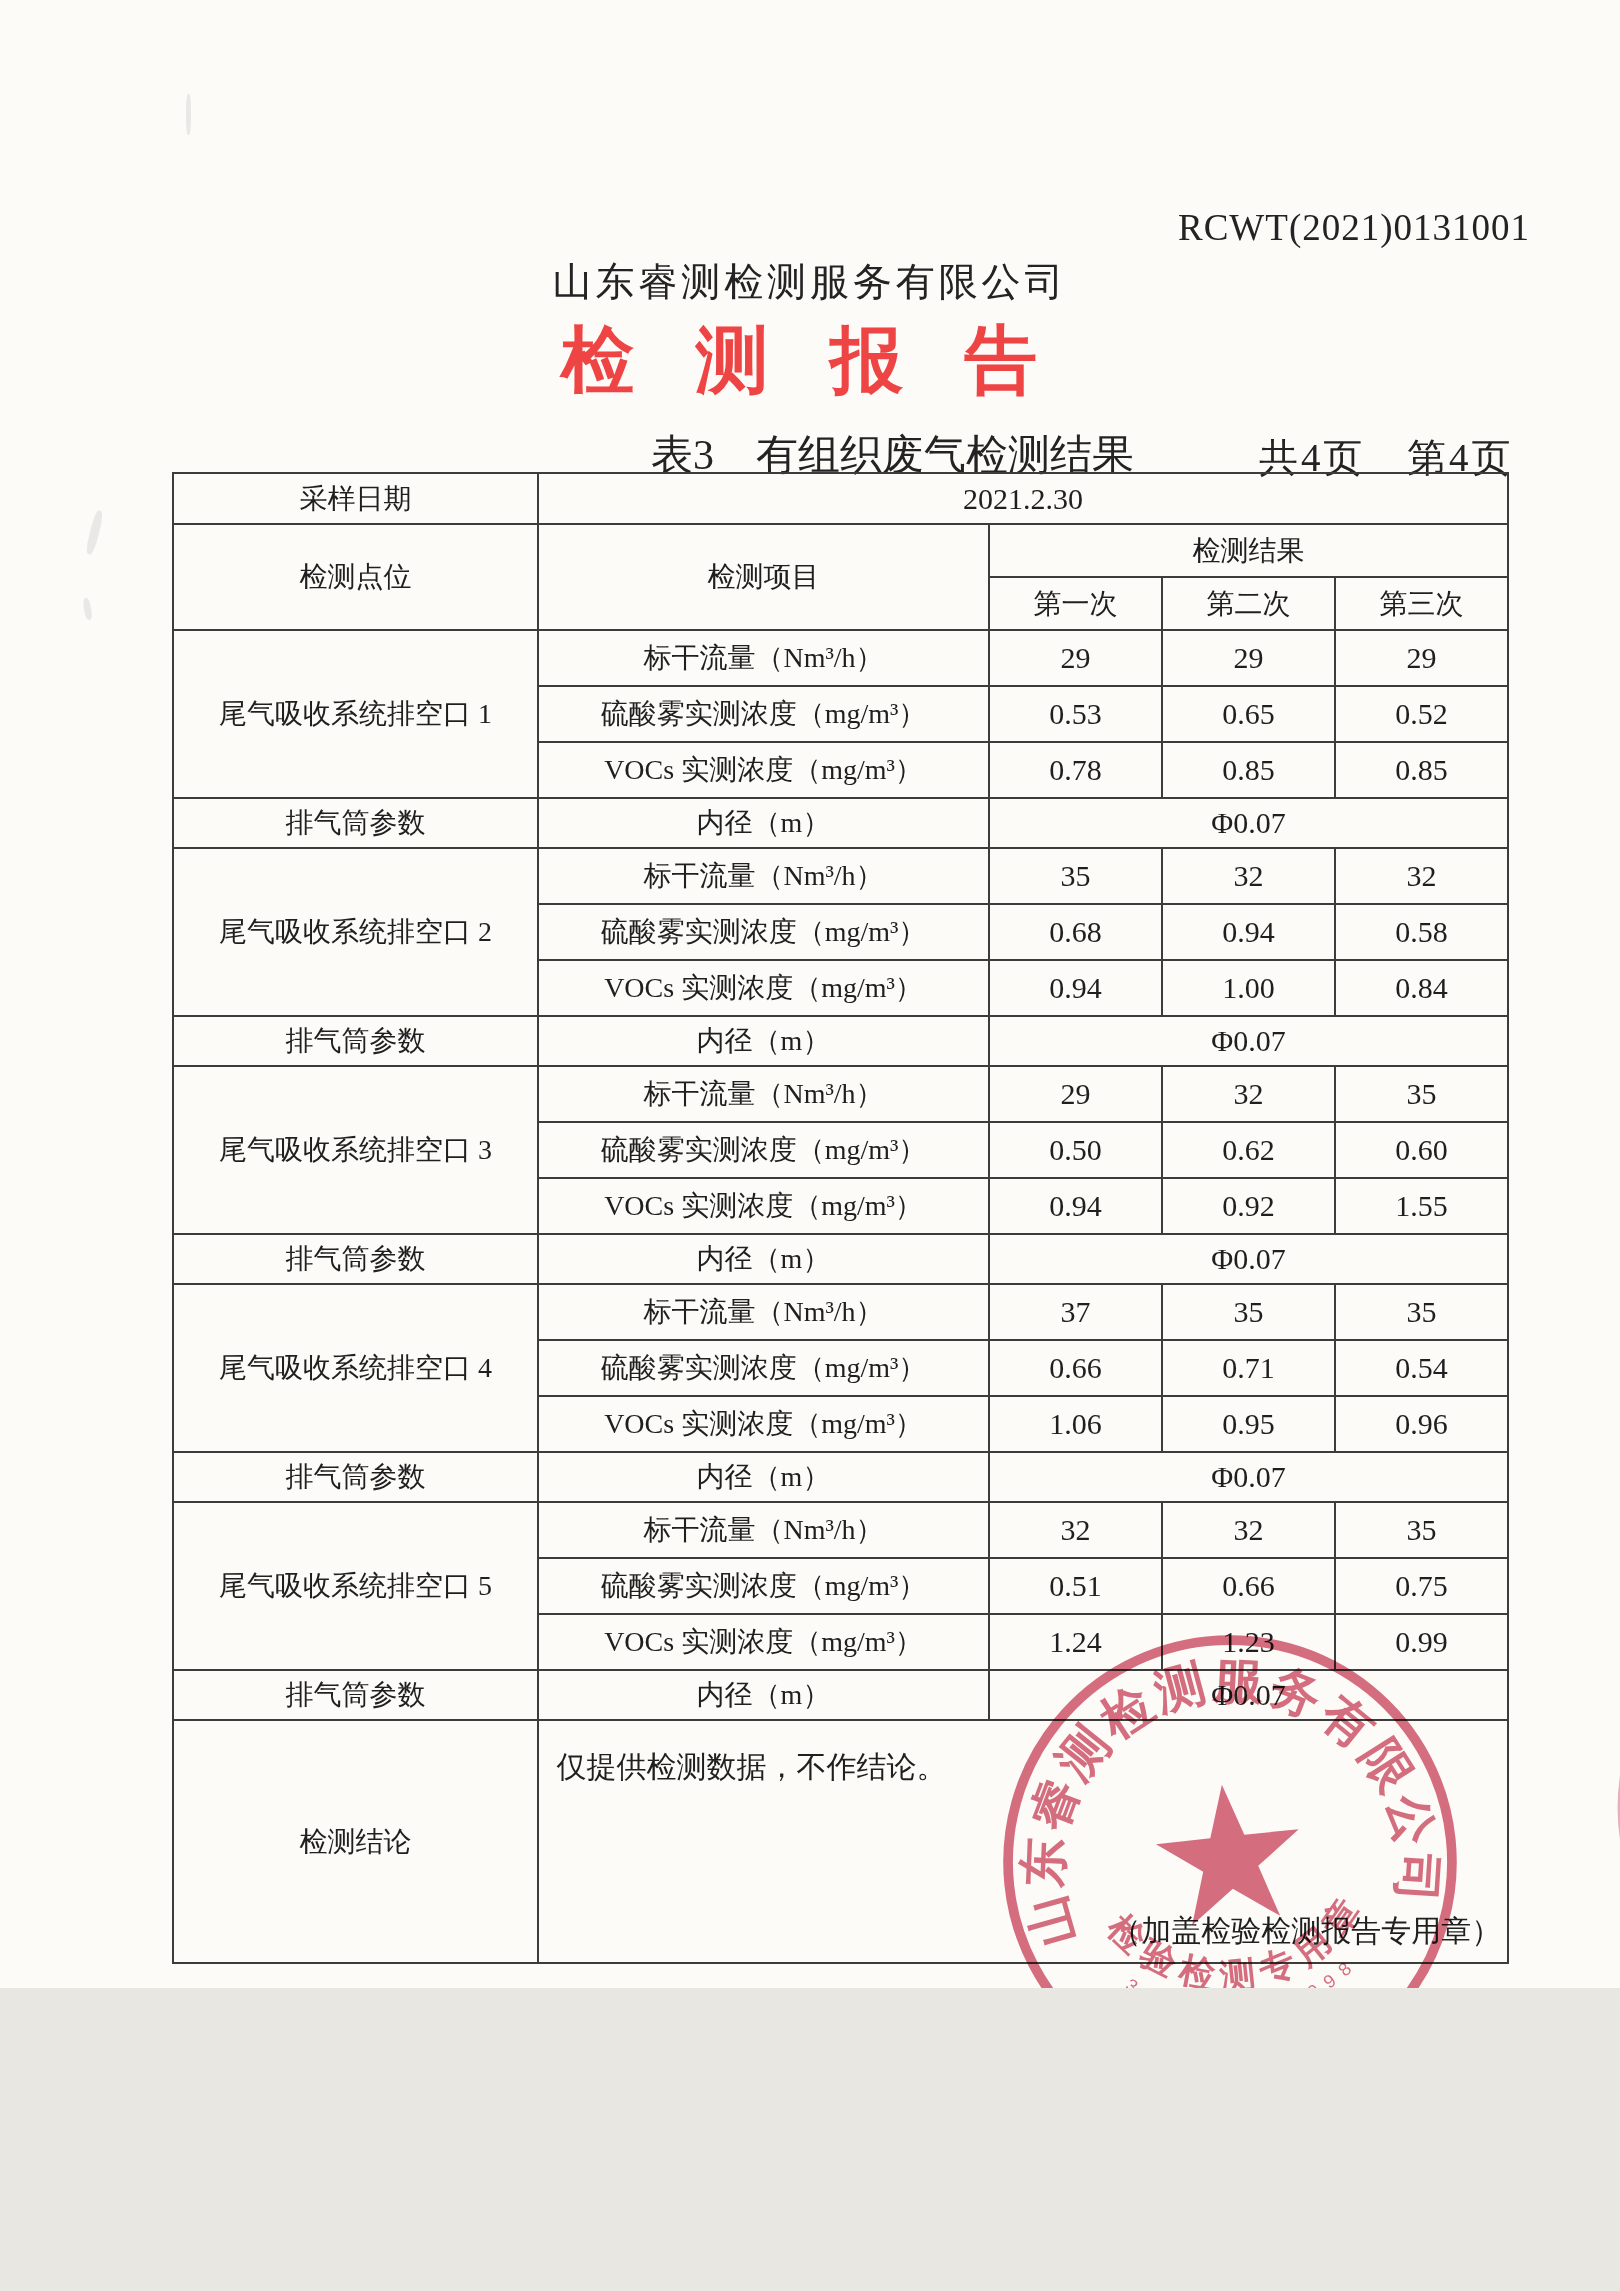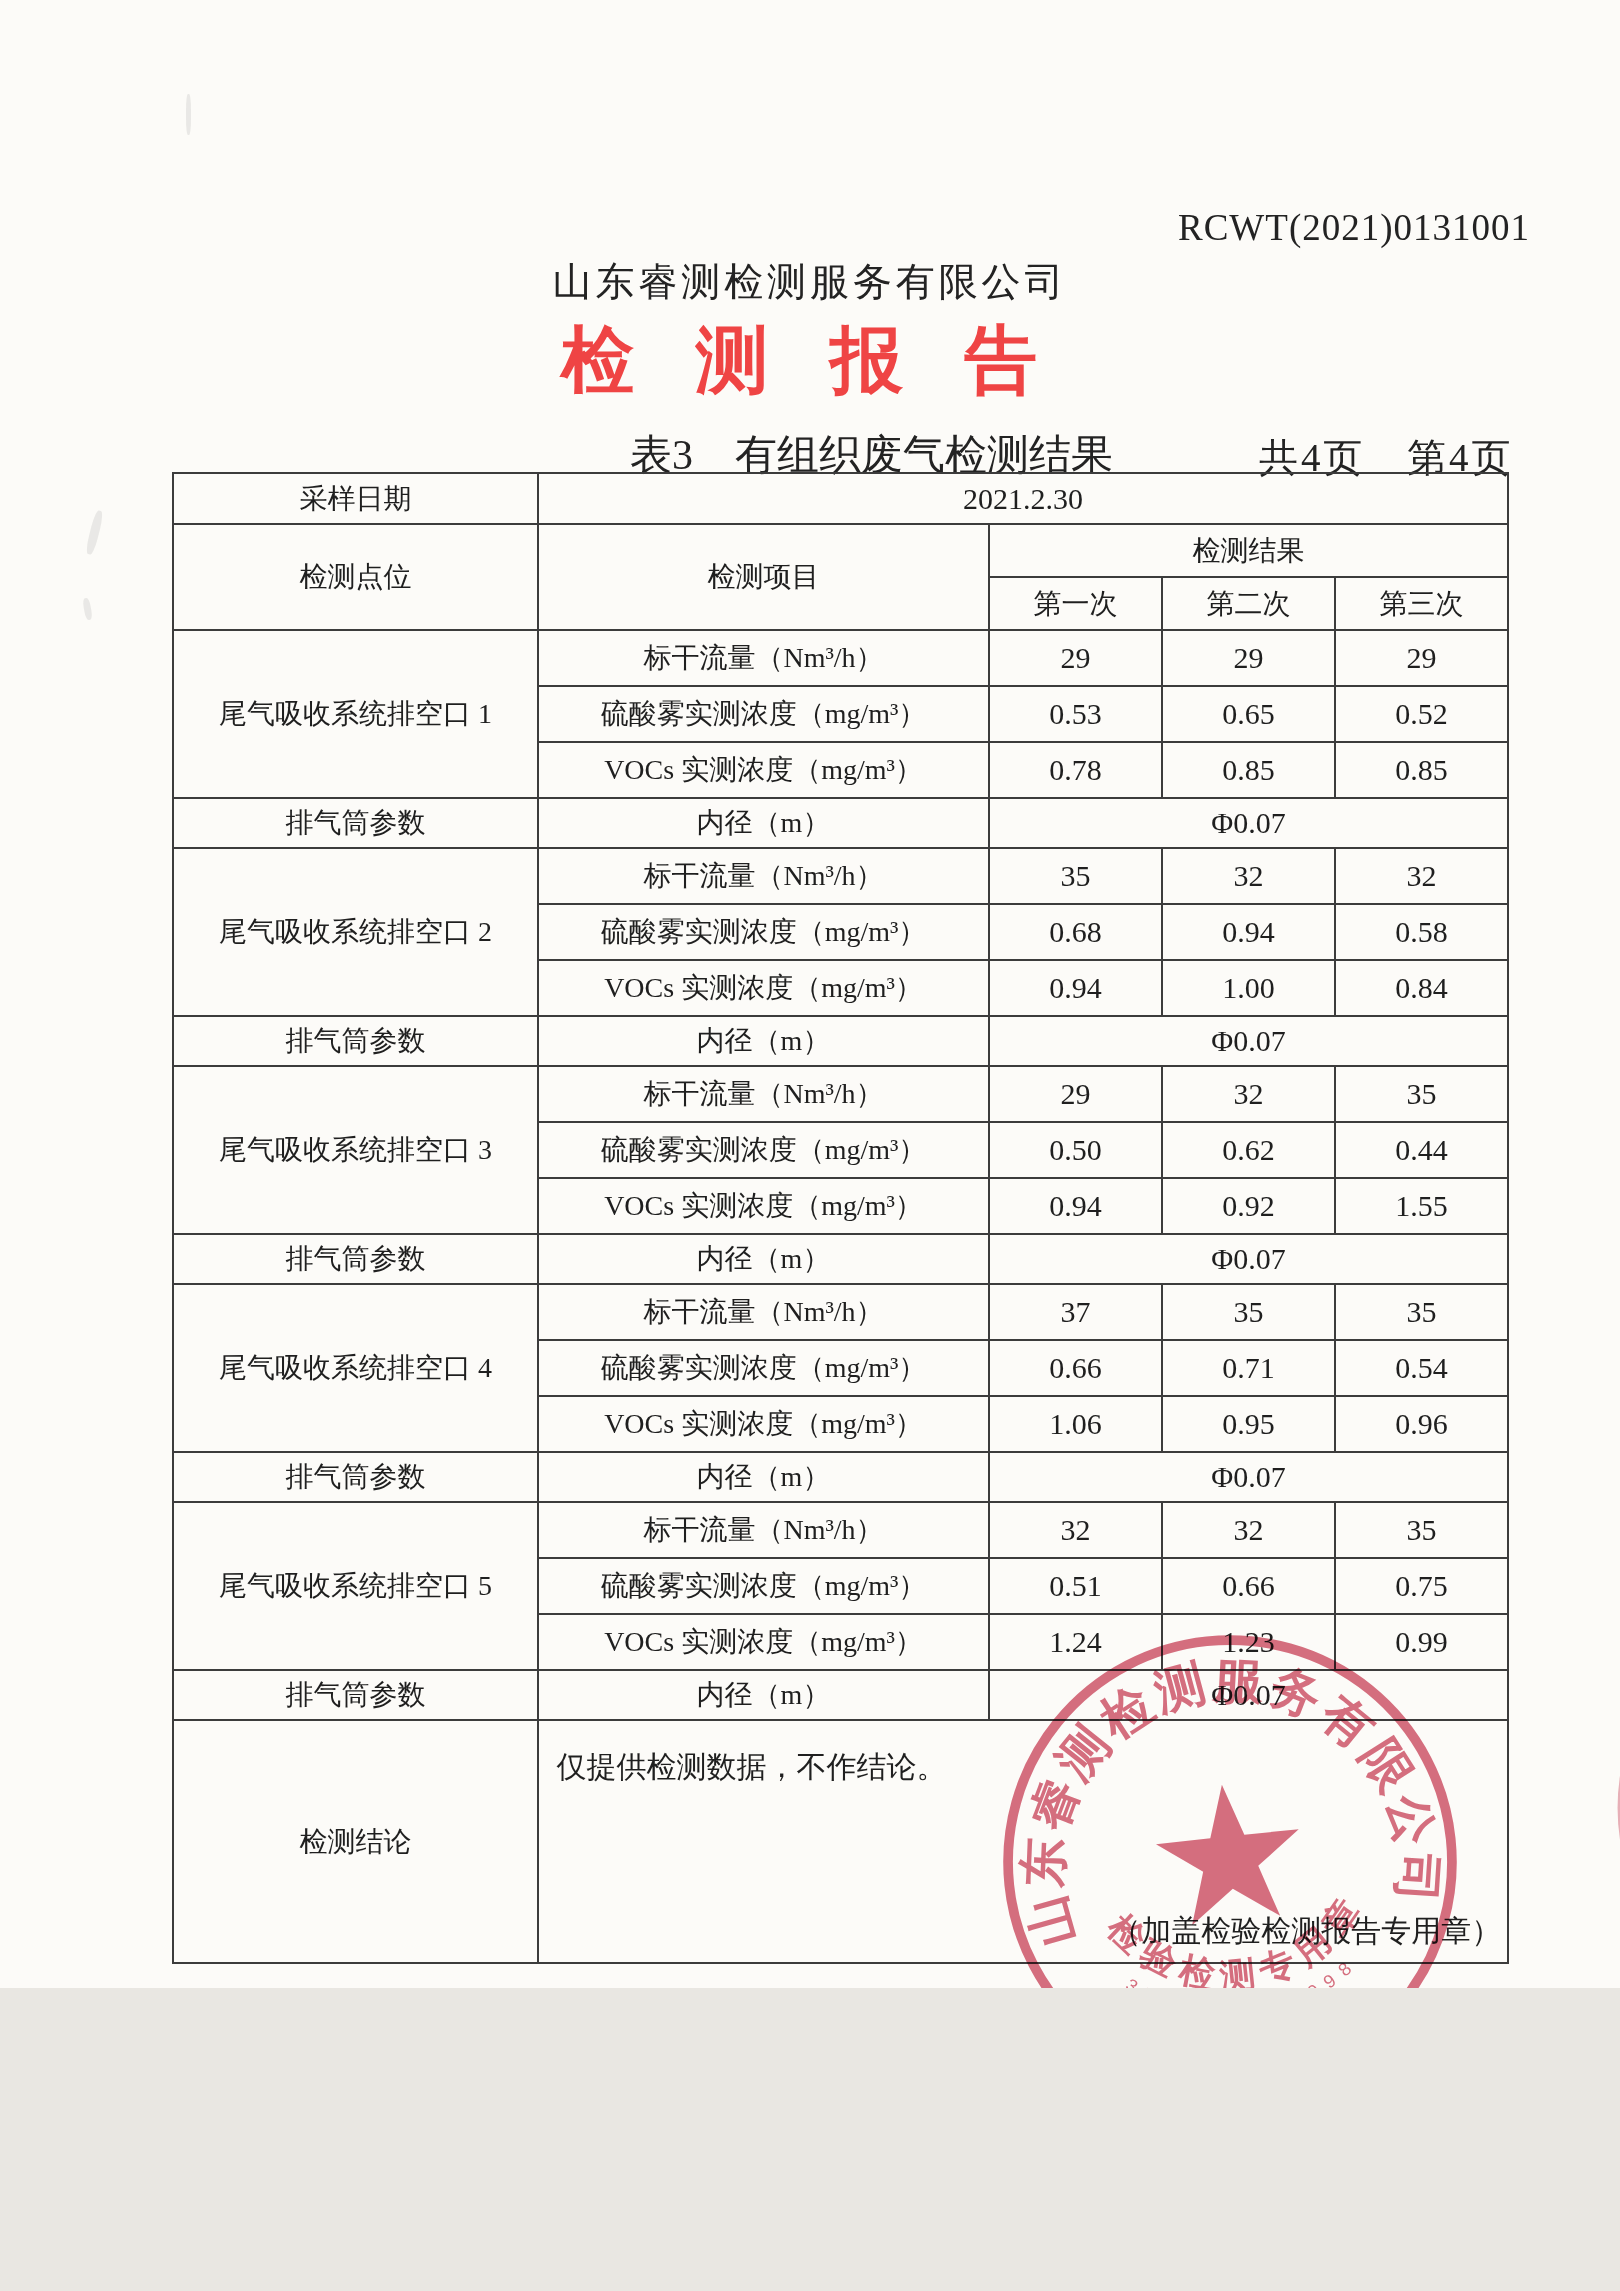--- a/index.html
+++ b/index.html
@@ -11,21 +11,21 @@
   }
   .page{
     position:relative;width:1620px;height:1988px;
     background:#fcfbf8;color:#232323;overflow:hidden;
   }
   
   .report-no{position:absolute;left:1178px;top:206px;font-size:37px;letter-spacing:1px;}
   .company{position:absolute;left:0;right:0;top:255px;text-align:center;font-size:39px;letter-spacing:3.9px;}
   .doc-title{position:absolute;left:0;right:0;top:312px;text-align:center;
              font-size:73px;font-weight:bold;letter-spacing:21.6px;color:#ef4444;}
-  .caption{position:absolute;left:630px;top:427px;font-size:42px;}
+  .caption{position:absolute;left:651px;top:427px;font-size:42px;}
   .pageinfo{position:absolute;left:1259px;top:431px;font-size:39px;letter-spacing:2.9px;}
   
   .sheet{position:absolute;left:172px;top:472px;z-index:1;}
   table{border-collapse:collapse;table-layout:fixed;width:1333px;background:transparent;}
   td{border:2px solid #3c3c3c;text-align:center;vertical-align:middle;
      font-size:28px;padding:0 3.9px;color:#1f1f1f;}
   .r-date td{height:49px;}
   .r-h1 td{height:51px;}
   .r-h2 td{height:51px;}
   .r-param td{height:54px;}
@@ -147,21 +147,21 @@
       <td rowspan="3">尾气吸收系统排空口 3</td>
       <td>标干流量（Nm³/h）</td>
       <td class="num">29</td>
       <td class="num">32</td>
       <td class="num">35</td>
     </tr>
     <tr class="r-param">
       <td>硫酸雾实测浓度（mg/m³）</td>
       <td class="num">0.50</td>
       <td class="num">0.62</td>
-      <td class="num">0.44</td>
+      <td class="num">0.60</td>
     </tr>
     <tr class="r-param">
       <td>VOCs 实测浓度（mg/m³）</td>
       <td class="num">0.94</td>
       <td class="num">0.92</td>
       <td class="num">1.55</td>
     </tr>
     <tr class="r-stack">
       <td>排气筒参数</td>
       <td>内径（m）</td>

